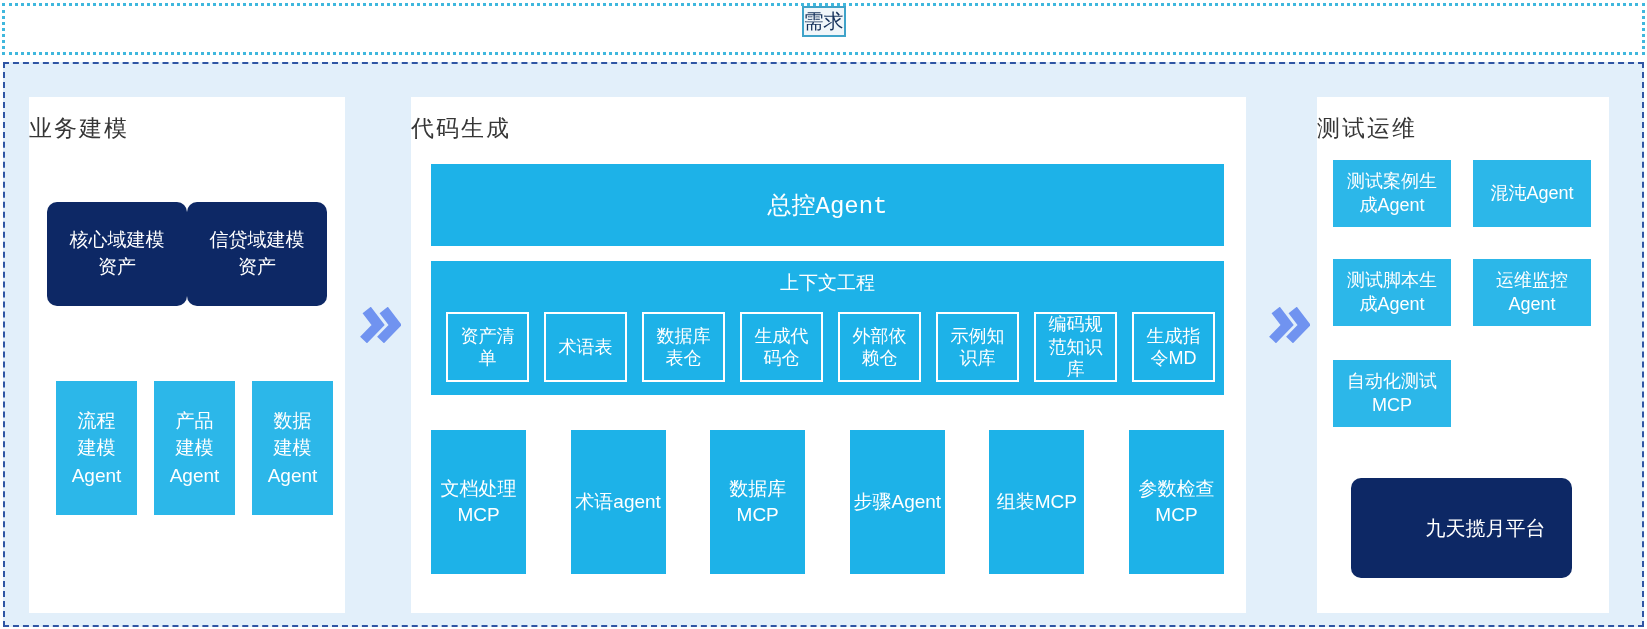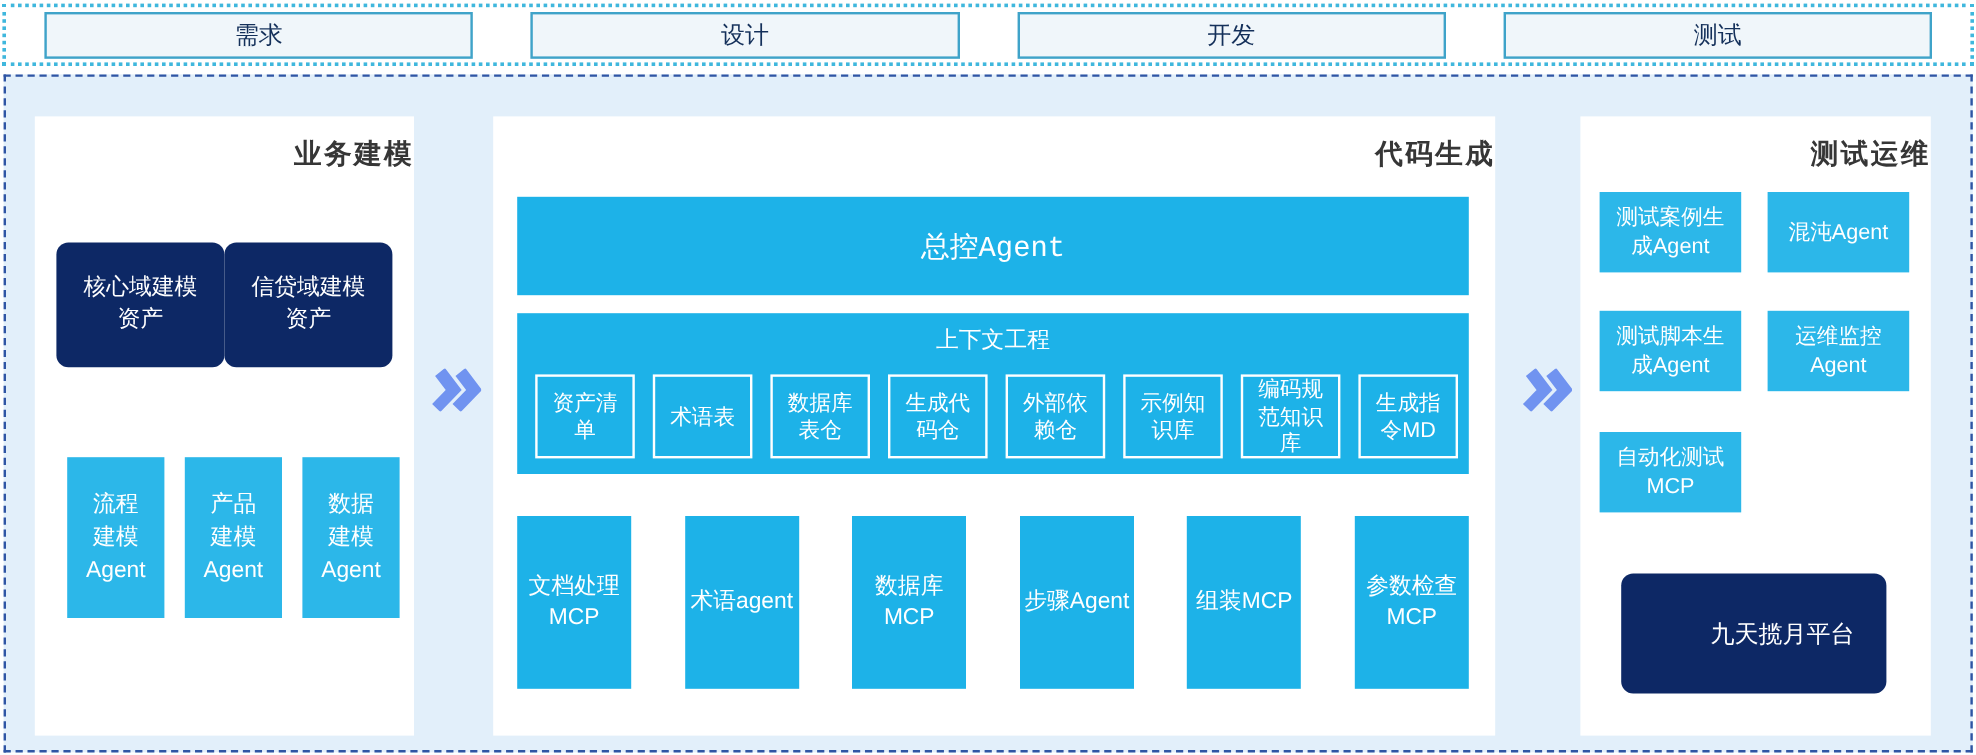--- a/index.html
+++ b/index.html
@@ -12,42 +12,42 @@
   }
   .center { display:flex; align-items:center; justify-content:center; text-align:center; }
   .pre { white-space:pre-line; }
 
   
   .top-strip {
     position:absolute; left:2px; top:3px; width:1643px; height:52px;
     background:#ffffff;
     border:3px dotted #3fb7dd;
     display:flex; align-items:center; justify-content:space-between;
-    gap:48px; padding:0 32px;
+    gap:48px; padding:0 32px;flex-direction:column;
   }
   .phase-box {
     flex:1; height:39px;
     background:#f0f6fa;
     border:2px solid #3fa3c9;
     color:#14305a; font-size:20px;
     display:flex; align-items:center; justify-content:center;
   }
 
   
   .main {
     position:absolute; left:3px; top:62px; width:1641px; height:565px;
     background:#e2effa;
     border:2px dashed #2f55a4;
   }
   .panel {
     position:absolute; background:#ffffff; top:33px; height:516px;
   }
   .panel-title {
     position:absolute; left:0; right:0; top:16px;
-    text-align:right; font-size:23px; font-weight:bold;
+    text-align:left; font-size:23px; font-weight:normal;
     color:#363636; letter-spacing:2px;
   }
   .panel-business { left:24px;  width:316px; }
   .panel-codegen  { left:406px; width:835px; }
   .panel-testops  { left:1312px; width:292px; }
 
   .cyan  { background:#1db2e8; color:#ffffff; }
   .cyan2 { background:#2cb7e9; color:#ffffff; }
   .navy  { background:#0d2865; color:#ffffff; }
 

